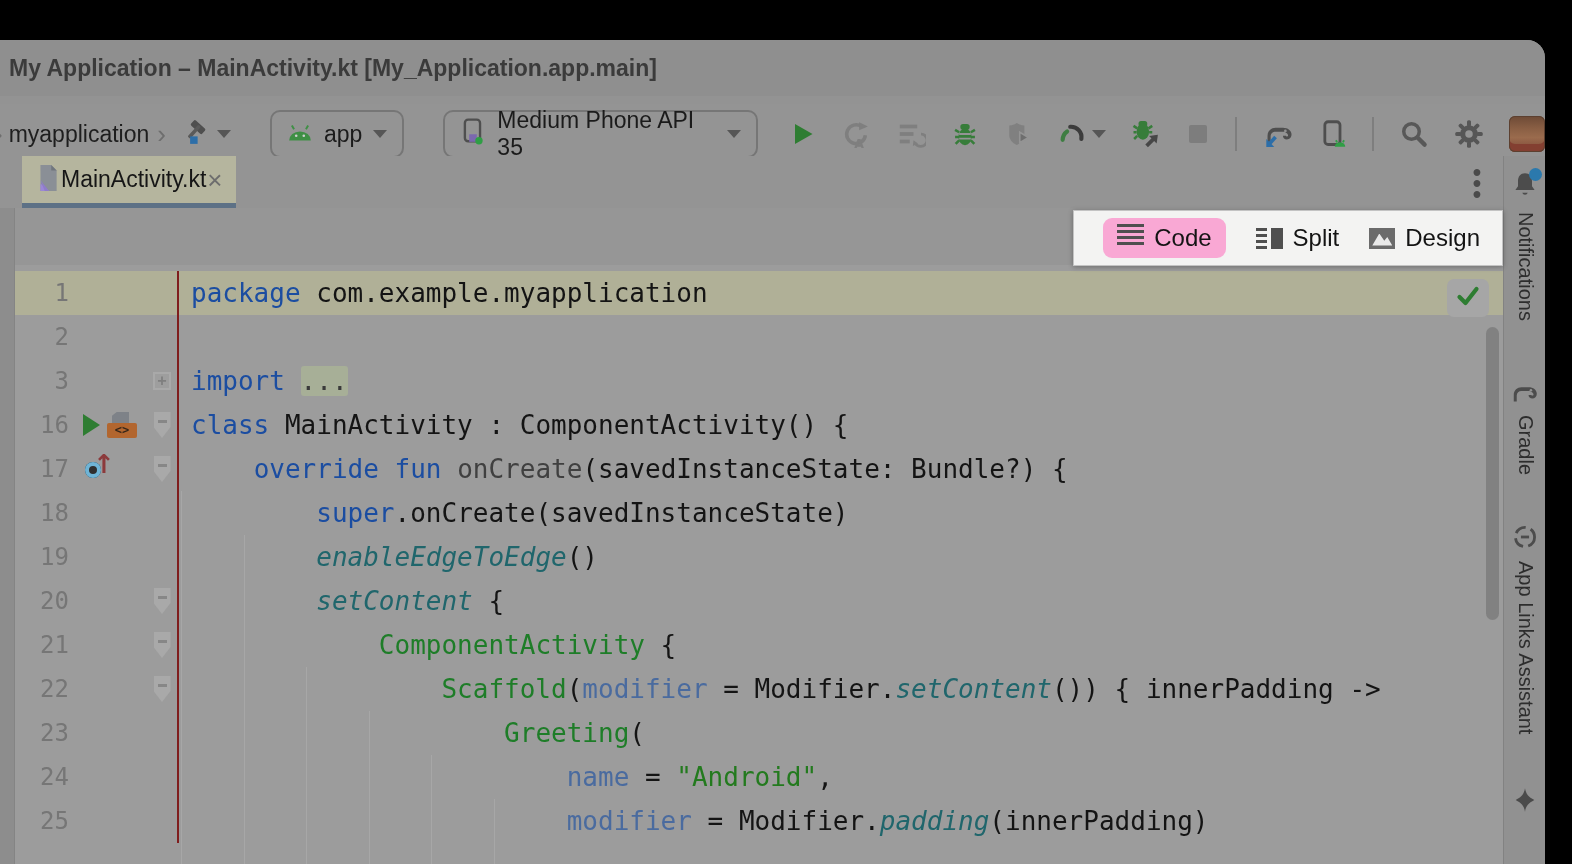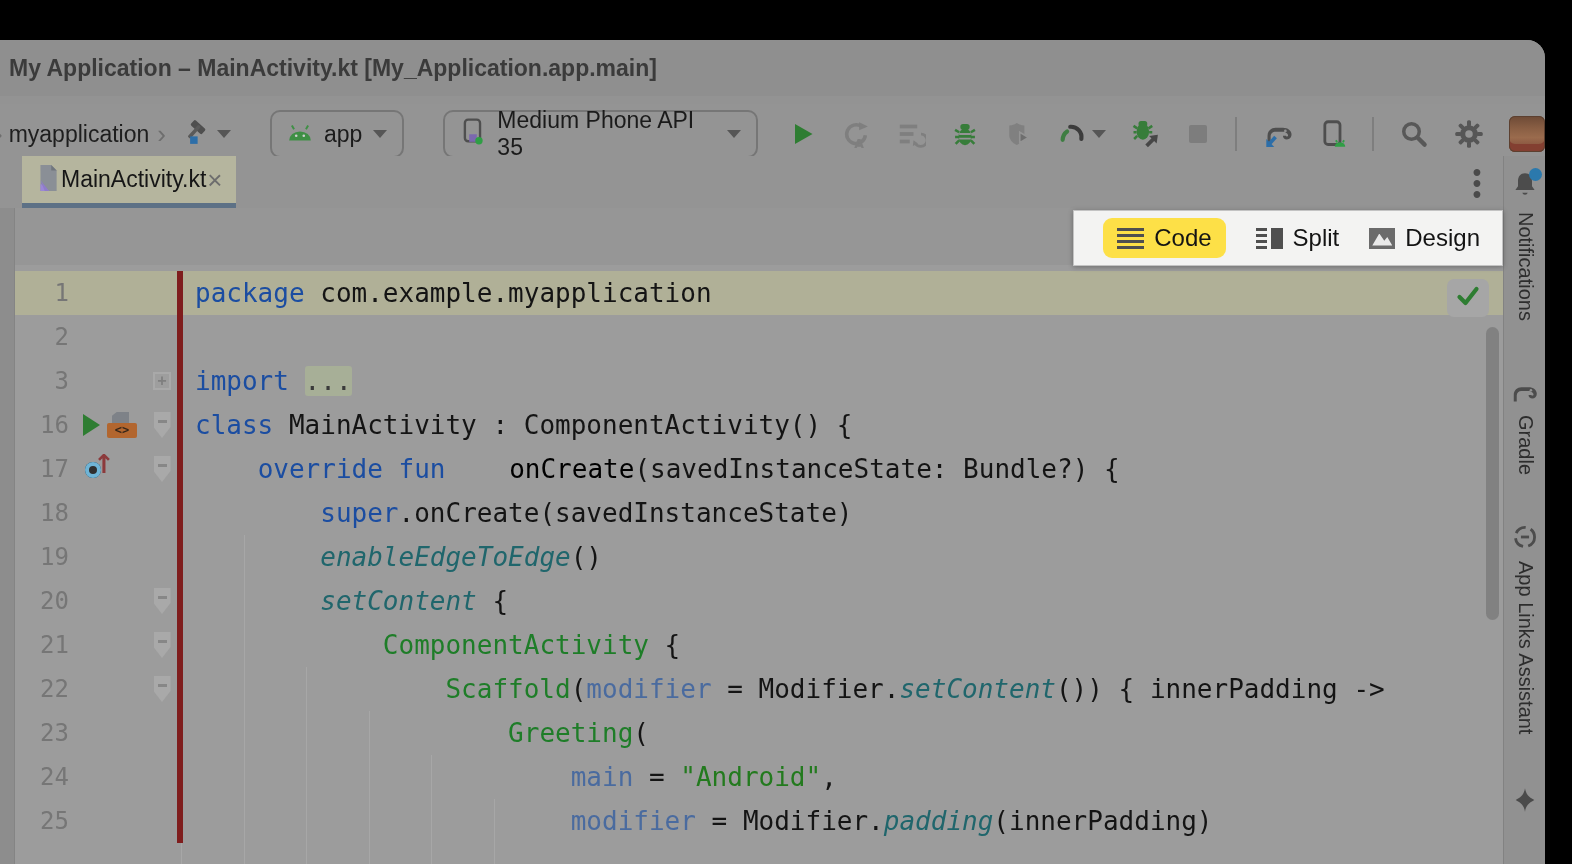--- a/index.html
+++ b/index.html
@@ -42,21 +42,21 @@
   
   .edtoolbar{position:absolute;left:0;top:168px;width:1503px;height:57px;background:#969696;
     border-bottom:1px solid #8e8e8e;}
   .edge-dash{position:absolute;left:2px;top:15px;width:9px;height:4px;background:#6f6f6f;border-radius:2px;}
 
   
   .modebox{position:absolute;left:1073px;top:170px;width:430px;height:56px;background:#f3f3f2;
     border:1px solid #c3c3c3;box-sizing:border-box;display:flex;align-items:center;
     justify-content:flex-end;gap:30px;padding-right:22px;z-index:9;box-shadow:0 1px 5px rgba(0,0,0,.3);}
   .mode-btn{display:flex;gap:10px;align-items:center;font-size:24px;color:#141414;}
-  .mode-chip{background:#fde047;border-radius:9px;padding:6px 14px;display:flex;gap:10px;align-items:center;}
+  .mode-chip{background:#f9a8d4;border-radius:9px;padding:6px 14px;display:flex;gap:10px;align-items:flex-start;}
   .ic-codelines{width:27px;height:21px;
     background:repeating-linear-gradient(to bottom,#4f4f4f 0 3px,rgba(0,0,0,0) 3px 6px);}
   .ic-split{position:relative;width:27px;height:21px;}
   .ic-split::before{content:"";position:absolute;left:0;top:0;width:11px;height:21px;
     background:repeating-linear-gradient(to bottom,#4f4f4f 0 3px,rgba(0,0,0,0) 3px 6px);}
   .ic-split::after{content:"";position:absolute;right:0;top:0;width:12px;height:21px;background:#4f4f4f;}
   .ic-design{position:relative;width:26px;height:21px;background:#6b6b6b;overflow:hidden;}
   .ic-design::after{content:"";position:absolute;left:3px;bottom:3px;width:20px;height:12px;background:#e9e9e9;
     clip-path:polygon(0 100%,35% 0,60% 60%,75% 30%,100% 100%);}
 
@@ -65,24 +65,24 @@
     border-right:1px solid #848484;}
   .editor{position:absolute;left:15px;top:225px;width:1488px;height:599px;background:#9c9c9c;overflow:hidden;}
   #rows{position:relative;padding-top:6px;z-index:2;}
   .row{display:flex;height:44px;}
   .row.hl{background:#b0b097;}
   .num{width:54px;text-align:right;padding-right:6px;color:#767676;
     font:24px/44px "DejaVu Sans Mono",monospace;flex:none;}
   .gicons{width:72px;display:flex;align-items:center;gap:7px;padding-left:8px;flex:none;box-sizing:border-box;}
   .gfold{width:30px;display:flex;align-items:center;justify-content:center;flex:none;}
   .codeline{flex:1;white-space:pre;font:26px/44px "DejaVu Sans Mono",monospace;color:#141414;
-    padding-left:12px;border-left:6px solid #7f1d1d;overflow:hidden;}
+    padding-left:12px;border-left:2px solid #7f1d1d;overflow:hidden;}
   .tk-kw{color:#1b4da1;}
   .tk-pl{color:#141414;}
-  .tk-fn{color:#000000;margin-left:48px;}
+  .tk-fn{color:#404040;}
   .tk-fni{color:#20666c;font-style:italic;}
   .tk-comp{color:#1e7d28;}
   .tk-param{color:#4a6b9f;}
   .tk-str{color:#237a1e;}
   .tk-chip{background:#a7af97;border-radius:3px;color:#3a3a3a;}
   .iguide{position:absolute;width:1px;background:#a7a7a7;z-index:1;}
   
   .gi-run{width:0;height:0;border-left:17px solid #2e7d32;border-top:11px solid transparent;
     border-bottom:11px solid transparent;}
   .gi-compose{position:relative;width:30px;height:26px;}
@@ -410,21 +410,21 @@
           <div class="row">
             <div class="num">23</div>
             <div class="gicons"></div>
             <div class="gfold"></div>
             <div class="codeline"><span class="tk-pl">                    </span><span class="tk-comp">Greeting</span><span class="tk-pl">(</span></div>
           </div>
           <div class="row">
             <div class="num">24</div>
             <div class="gicons"></div>
             <div class="gfold"></div>
-            <div class="codeline"><span class="tk-pl">                        </span><span class="tk-param">main</span><span class="tk-pl"> = </span><span class="tk-str">"Android"</span><span class="tk-pl">,</span></div>
+            <div class="codeline"><span class="tk-pl">                        </span><span class="tk-param">name</span><span class="tk-pl"> = </span><span class="tk-str">"Android"</span><span class="tk-pl">,</span></div>
           </div>
           <div class="row">
             <div class="num">25</div>
             <div class="gicons"></div>
             <div class="gfold"></div>
             <div class="codeline"><span class="tk-pl">                        </span><span class="tk-param">modifier</span><span class="tk-pl"> = Modifier.</span><span class="tk-fni">padding</span><span class="tk-pl">(innerPadding)</span></div>
           </div>
         </div>
 
     <div class="inspect">

